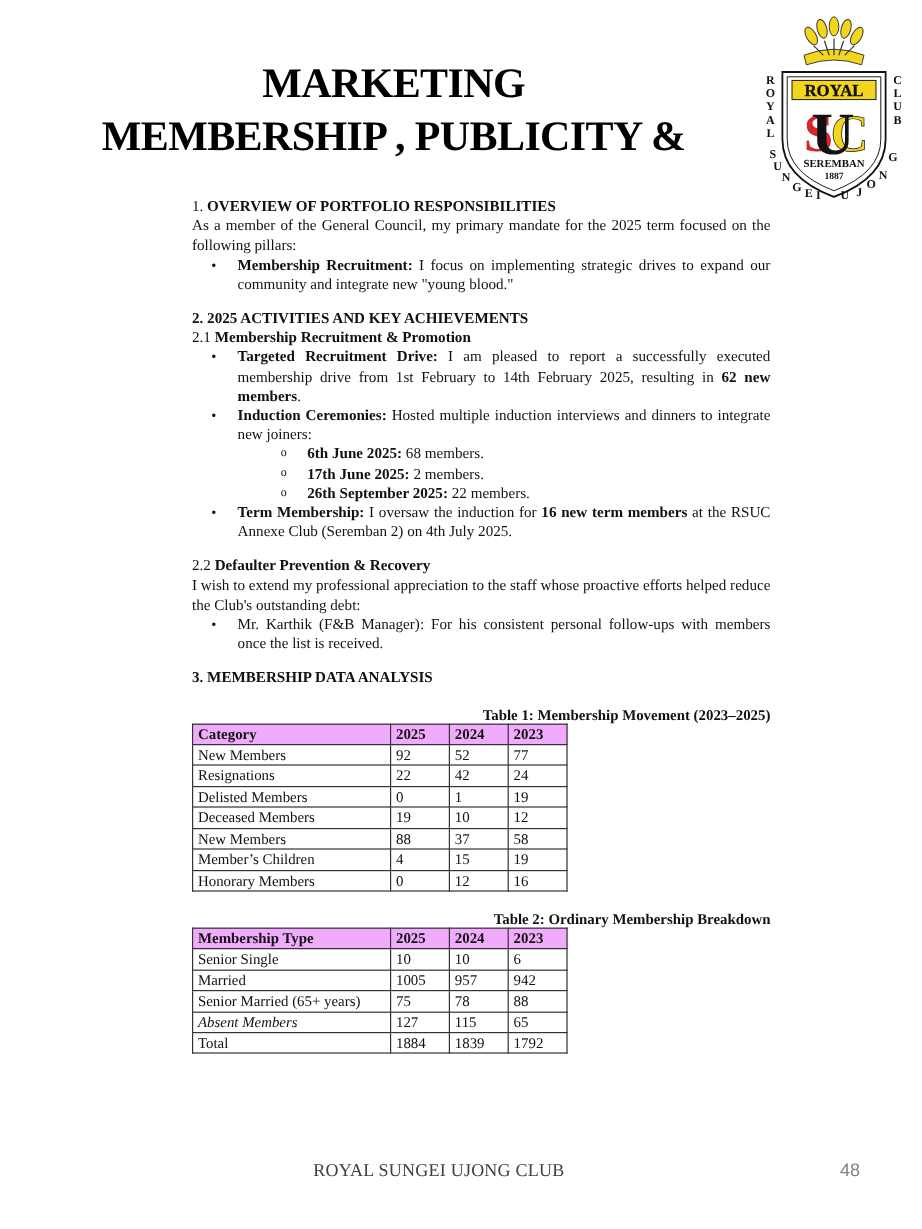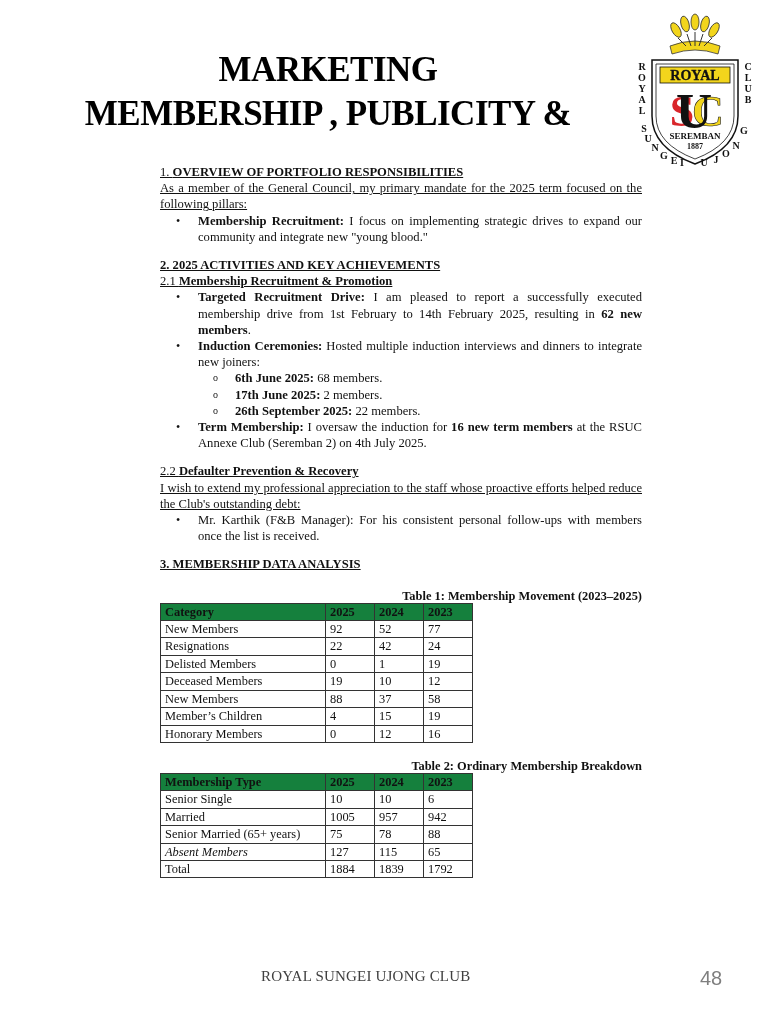--- a/index.html
+++ b/index.html
@@ -1,38 +1,38 @@
 <!DOCTYPE html>
 <html><head>
 <meta charset="utf-8">
 <style>
   html, body { margin:0; padding:0; background:#ffffff; }
   body { width:768px; height:1024px; position:relative; overflow:hidden; font-family:"Liberation Serif", serif; color:#111; }
   .title { position:absolute; left:62px; top:48px; width:532px; text-align:center; font-weight:bold; font-size:35px; line-height:44px; letter-spacing:-0.5px; color:#000; }
   .logo { position:absolute; left:630px; top:8px; width:130px; height:160px; }
   .content { position:absolute; left:160px; top:164px; width:482px; font-size:12.6px; line-height:16.2px; }
-  .content p { margin:0; text-align:justify;text-decoration:underline; }
+  .content p { margin:0; text-align:justify; }
   .b { font-weight:bold; }
   ul.bul { margin:0; padding:0 0 0 38px; list-style:none; }
   ul.bul > li { position:relative; text-align:justify; }
   ul.bul > li::before { content:"•"; position:absolute; left:-22px; font-size:12px; }
   ul.sub { margin:0; padding:0 0 0 37px; list-style:none; }
-  ul.sub > li { position:relative; }
+  ul.sub > li { position:relative;margin-left:21px; }
   ul.sub > li::before { content:"o"; position:absolute; left:-22px; font-size:10px; top:0; }
   .gap { height:12px; }
   .gap2 { height:16px; }
   table.dt { border-collapse:collapse; font-size:12.4px; line-height:14.4px; margin-left:0; }
   table.dt td, table.dt th { border:1px solid #333; padding:1px 6px 1px 4px; text-align:left; font-weight:normal; }
-  table.dt th { background:#15803d; font-weight:bold; }
+  table.dt th { background:#f0abfc; font-weight:bold; }
   table.dt .c1 { width:154px; }
   table.dt .cn { width:38px; }
   .tcap { font-weight:bold; font-size:12.4px; line-height:14px;text-align:right; }
   .ital { font-style:italic; font-weight:bold; }
   .footer { position:absolute; left:261px; top:968px; font-size:15px; color:#404040; letter-spacing:0.2px; }
-  .pagenum { position:absolute; left:700px; top:967px; font-family:"Liberation Sans", sans-serif; font-size:20px; color:#7f7f7f; }
+  .pagenum { position:absolute; left:700px; top:967px; font-family:"Liberation Sans", sans-serif; font-size:15px; color:#7f7f7f; }
 </style>
 </head>
 <body>
 
 <div class="title">
   <div>MARKETING</div>
   <div>MEMBERSHIP , PUBLICITY &amp;</div>
 </div>
 
 <div class="logo">

